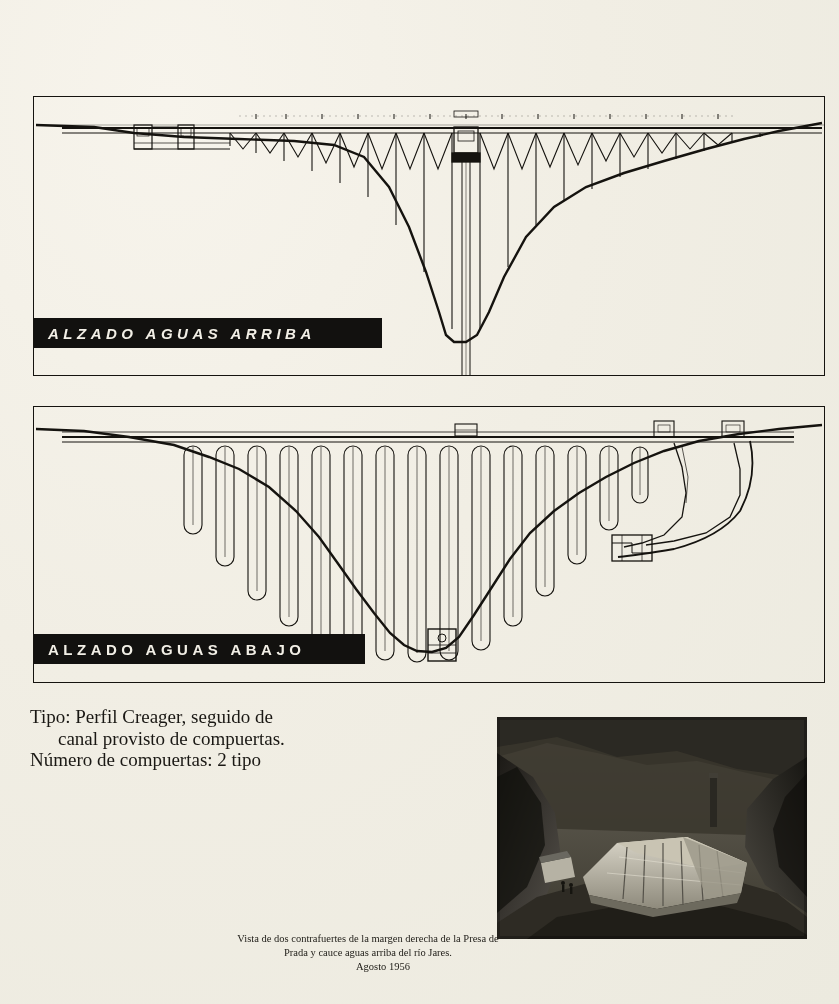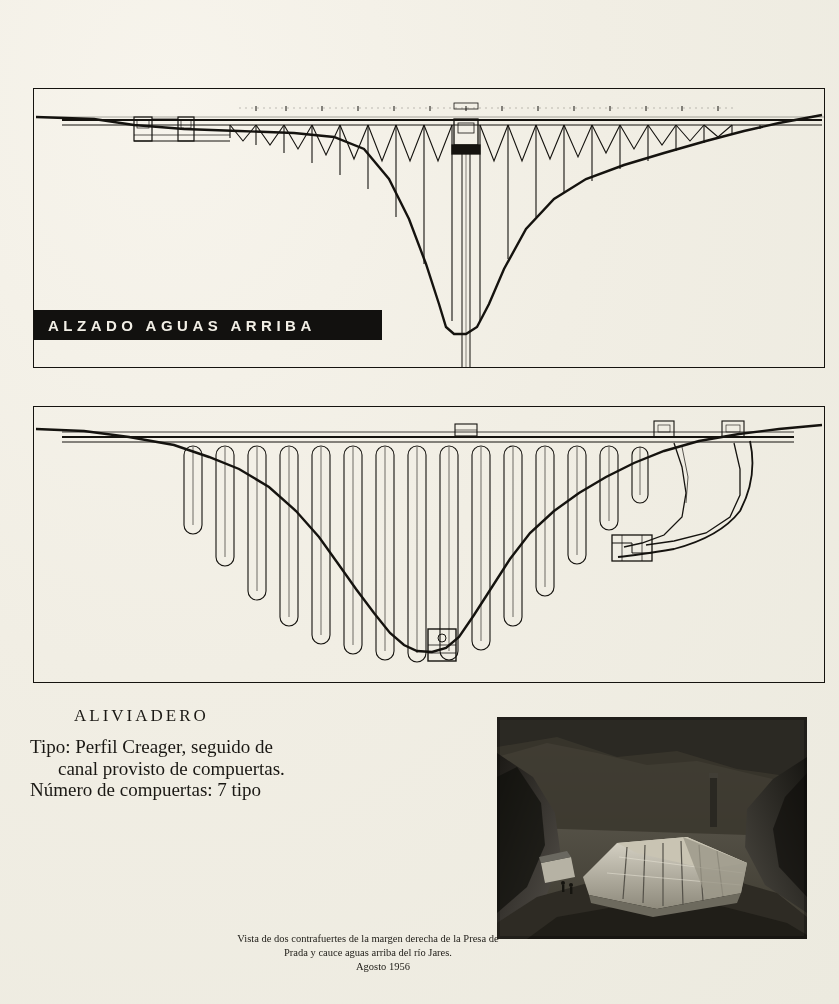--- a/index.html
+++ b/index.html
@@ -47,23 +47,24 @@
 
   
   .figure {
     position: absolute;
     border: 1.5px solid #15130f;
     background: transparent;
     overflow: hidden;
   }
   .fig-upstream {
     left: 33px;
-    top: 88px;
+    top: 96px;
     width: 790px;
     height: 278px;
+    font-style: italic;
   }
   .fig-downstream {
     left: 33px;
     top: 406px;
     width: 790px;
     height: 275px;
   }
   .fig-label {
     position: absolute;
     background: #12110f;
@@ -346,27 +347,27 @@
         <path d="M608,128 L608,154" stroke-width="0.7"></path>
       </g>
 
       <g stroke="#15130f" fill="none">
         <rect x="394" y="222" width="28" height="32" stroke-width="1.4"></rect>
         <circle cx="408" cy="231" r="4" stroke-width="1"></circle>
         <line x1="394" y1="238" x2="422" y2="238" stroke-width="0.8"></line>
         <line x1="394" y1="246" x2="422" y2="246" stroke-width="0.8"></line>
       </g>
     </svg>
+    <div class="fig-label downstream">ALZADO AGUAS ABAJO</div>
   </div>
 
   <div class="spillway">
-    <h2>ALIVIADERO</h2>
     <div class="spec-line">Tipo: Perfil Creager, seguido de</div>
     <div class="spec-line indent">canal provisto de compuertas.</div>
-    <div class="spec-line">Número de compuertas: 7 tipo</div>
+    <div class="spec-line">Número de compuertas: 2 tipo</div>
   </div>
 
   <div class="photo">
     <svg width="310" height="222" viewBox="0 0 310 222">
       <defs>
         <linearGradient id="sky" x1="0" y1="0" x2="0" y2="1">
           <stop offset="0%" stop-color="#6b675c"></stop>
           <stop offset="100%" stop-color="#3c392f"></stop>
         </linearGradient>
         <linearGradient id="rockL" x1="0" y1="0" x2="1" y2="1">

